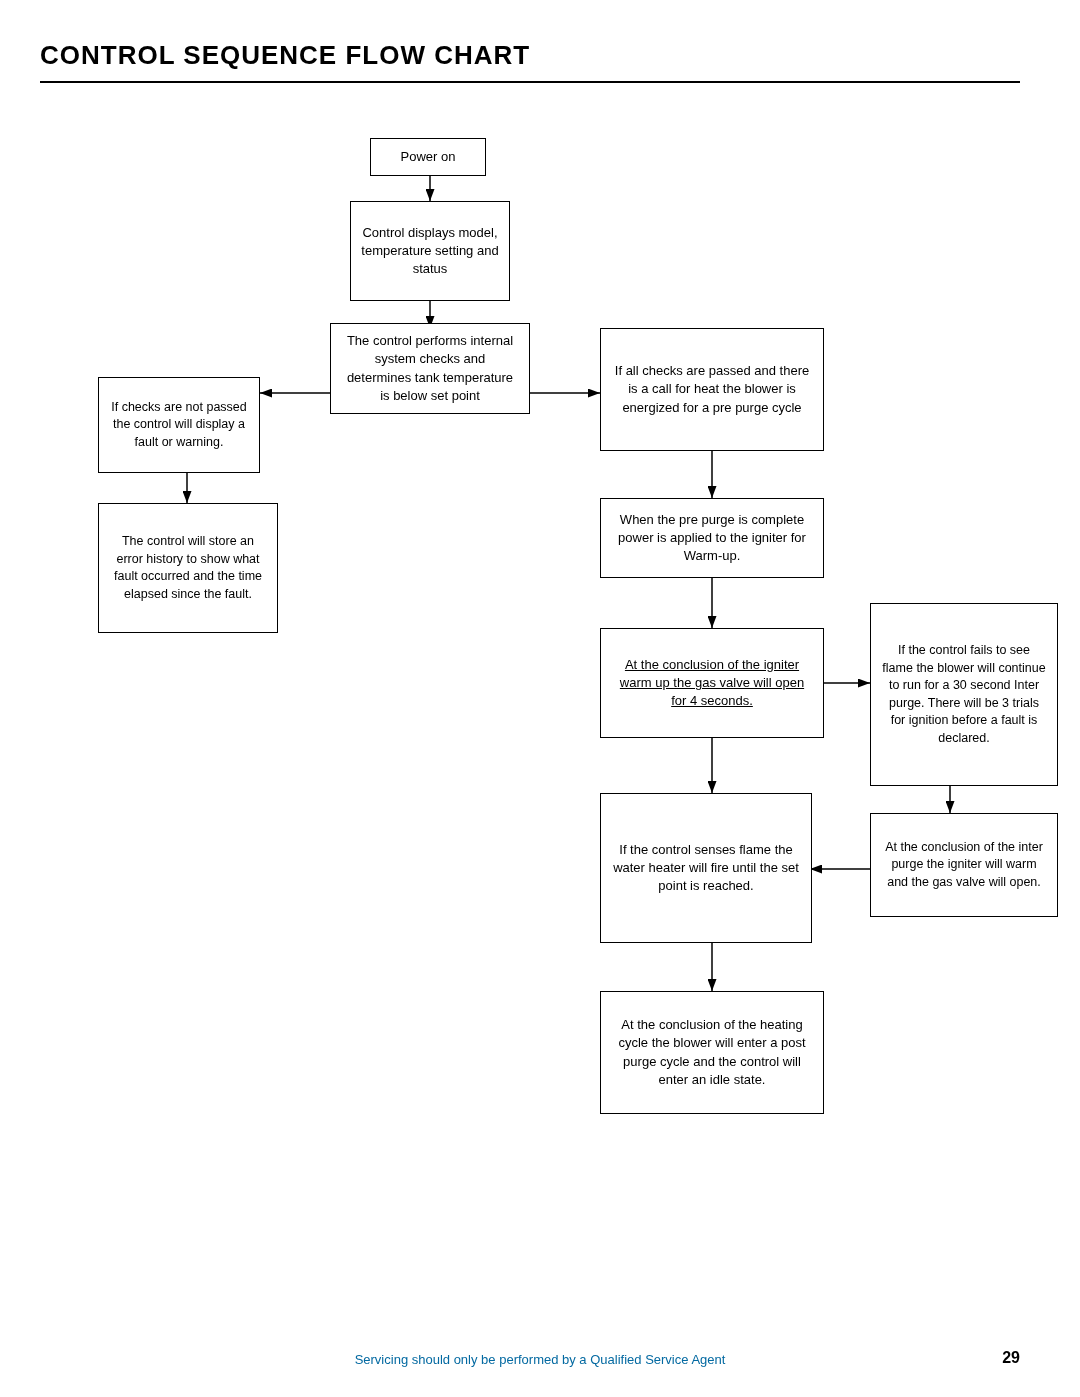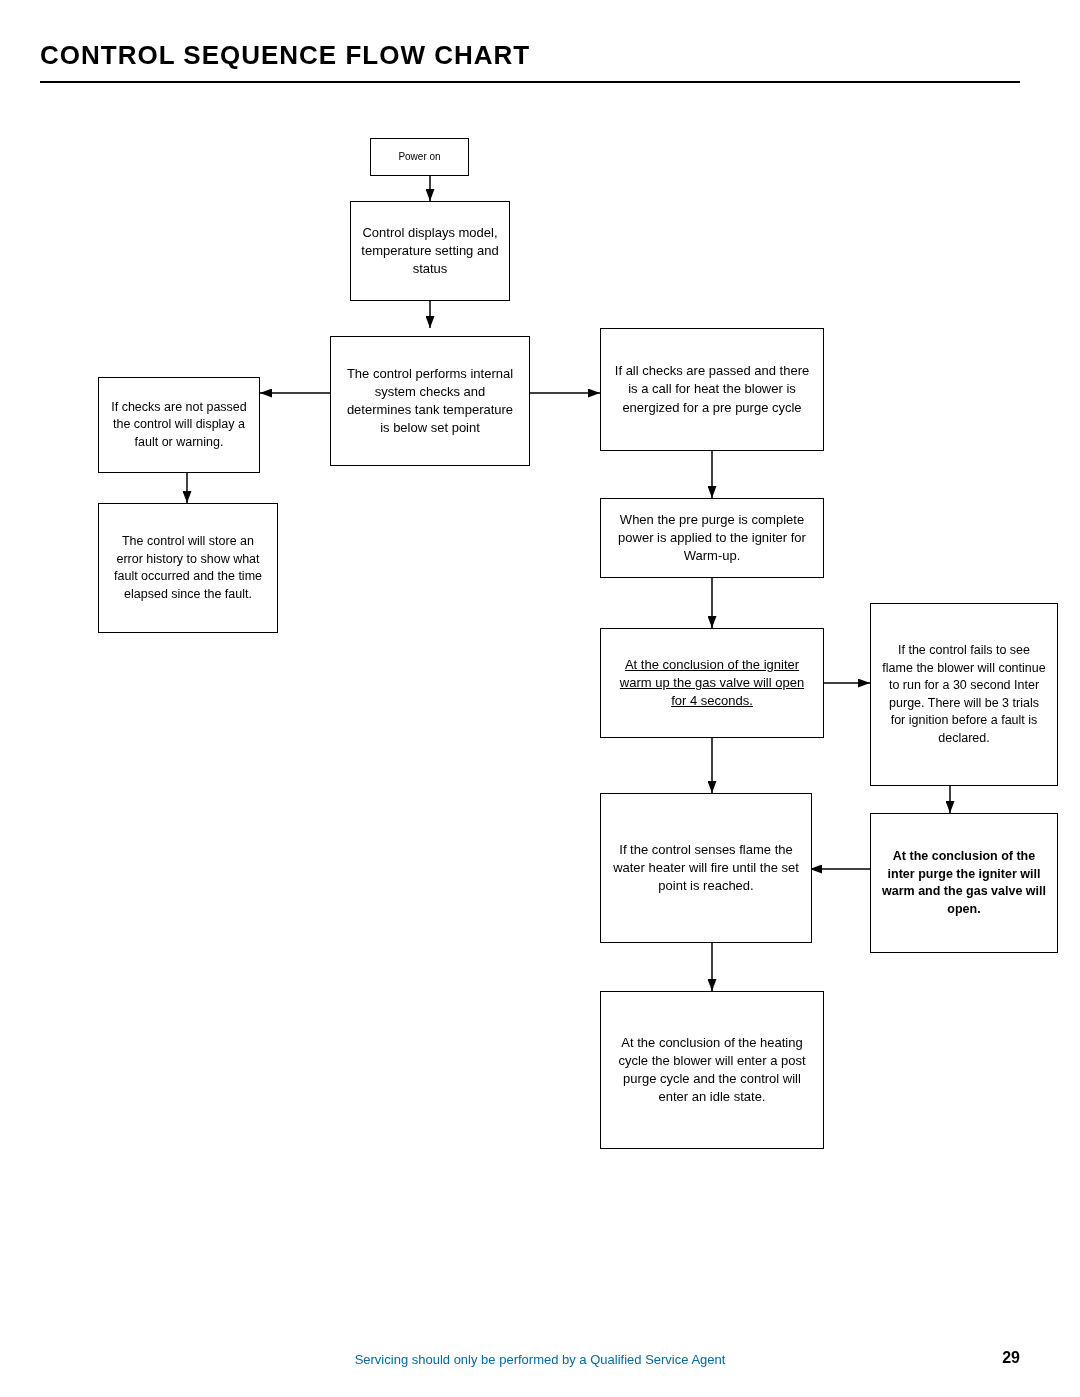--- a/index.html
+++ b/index.html
@@ -108,37 +108,37 @@
 
       <line x1="672" y1="625" x2="672" y2="680" stroke="#000" stroke-width="1.5" marker-end="url(#arrowhead)"></line>
 
       <line x1="910" y1="650" x2="910" y2="700" stroke="#000" stroke-width="1.5" marker-end="url(#arrowhead)"></line>
 
       <line x1="830" y1="756" x2="770" y2="756" stroke="#000" stroke-width="1.5" marker-end="url(#arrowhead)"></line>
 
       <line x1="672" y1="830" x2="672" y2="878" stroke="#000" stroke-width="1.5" marker-end="url(#arrowhead)"></line>
     </svg>
 
-    <div class="flowbox" style="left:330px; top:25px; width:99px; height:38px; font-size:10px;justify-content:center;">
+    <div class="flowbox" style="left:330px; top:25px; width:116px; height:38px; font-size:13px;justify-content:center;">
       <span>Power on</span>
     </div>
 
     <div class="flowbox" style="left:310px; top:88px; width:160px; height:100px; font-size:13px;">
       <span>Control displays model, temperature setting and status</span>
     </div>
 
     <div class="flowbox" style="left:58px; top:248px; width:162px; height:96px; font-size:12.5px;margin-top:16px;">
       <span>If checks are not passed the control will display a fault or warning.</span>
     </div>
 
     <div class="flowbox" style="left:58px; top:390px; width:180px; height:130px; font-size:12.5px;">
       <span>The control will store an error history to show what fault occurred and the time elapsed since the fault.</span>
     </div>
 
-    <div class="flowbox" style="left:290px; top:223px; width:200px; height:130px; font-size:13px;">
+    <div class="flowbox" style="left:290px; top:210px; width:200px; height:91px; font-size:13px;">
       <span>The control performs internal system checks and determines tank temperature is below set point</span>
     </div>
 
     <div class="flowbox" style="left:560px; top:215px; width:224px; height:123px; font-size:13px;">
       <span>If all checks are passed and there is a call for heat the blower is energized for a pre purge cycle</span>
     </div>
 
     <div class="flowbox" style="left:560px; top:385px; width:224px; height:80px; font-size:13px;">
       <span>When the pre purge is complete power is applied to the igniter for Warm-up.</span>
     </div>
@@ -148,25 +148,25 @@
     </div>
 
     <div class="flowbox" style="left:830px; top:490px; width:188px; height:183px; font-size:12.5px;">
       <span>If the control fails to see flame the blower will continue to run for a 30 second Inter purge. There will be 3 trials for ignition before a fault is declared.</span>
     </div>
 
     <div class="flowbox" style="left:560px; top:680px; width:212px; height:150px; font-size:13px;">
       <span>If the control senses flame the water heater will fire until the set point is reached.</span>
     </div>
 
-    <div class="flowbox" style="left:830px; top:700px; width:188px; height:140px; font-size:12.5px;font-weight:bold;">
+    <div class="flowbox" style="left:830px; top:700px; width:188px; height:104px; font-size:12.5px;">
       <span>At the conclusion of the inter purge the igniter will warm and the gas valve will open.</span>
     </div>
 
-    <div class="flowbox" style="left:560px; top:878px; width:224px; height:158px; font-size:13px;">
+    <div class="flowbox" style="left:560px; top:878px; width:224px; height:123px; font-size:13px;">
       <span>At the conclusion of the heating cycle the blower will enter a post purge cycle and the control will enter an idle state.</span>
     </div>
 
   </div>
 
   <div class="footer">Servicing should only be performed by a Qualified Service Agent</div>
   <div class="footer-pagenum">29</div>
 </div>
 
 </body></html>

